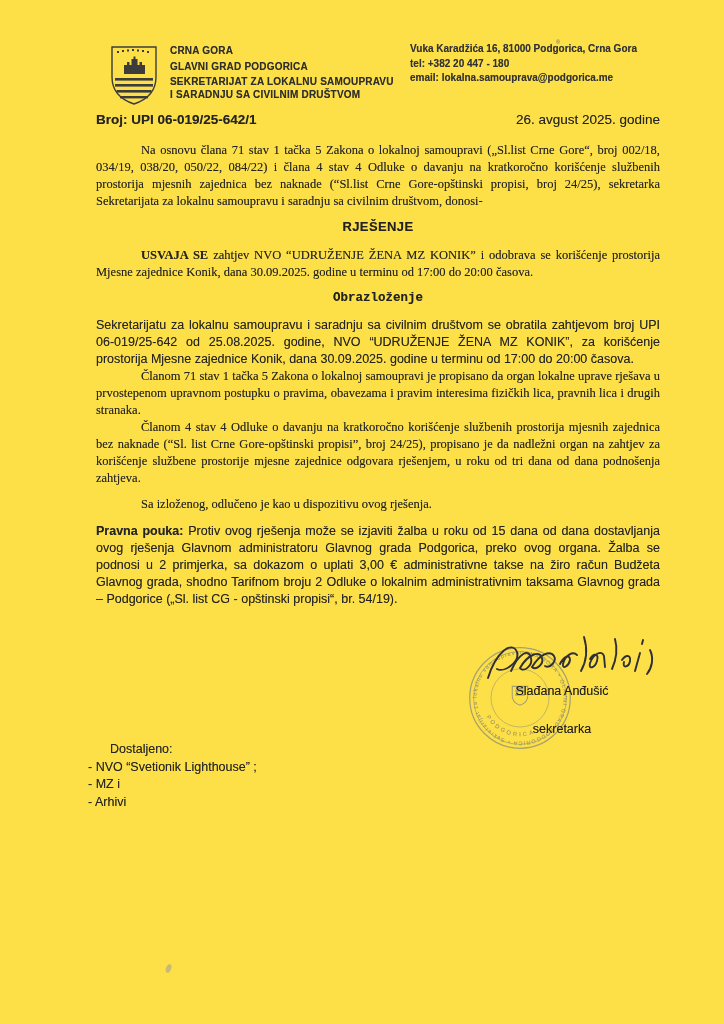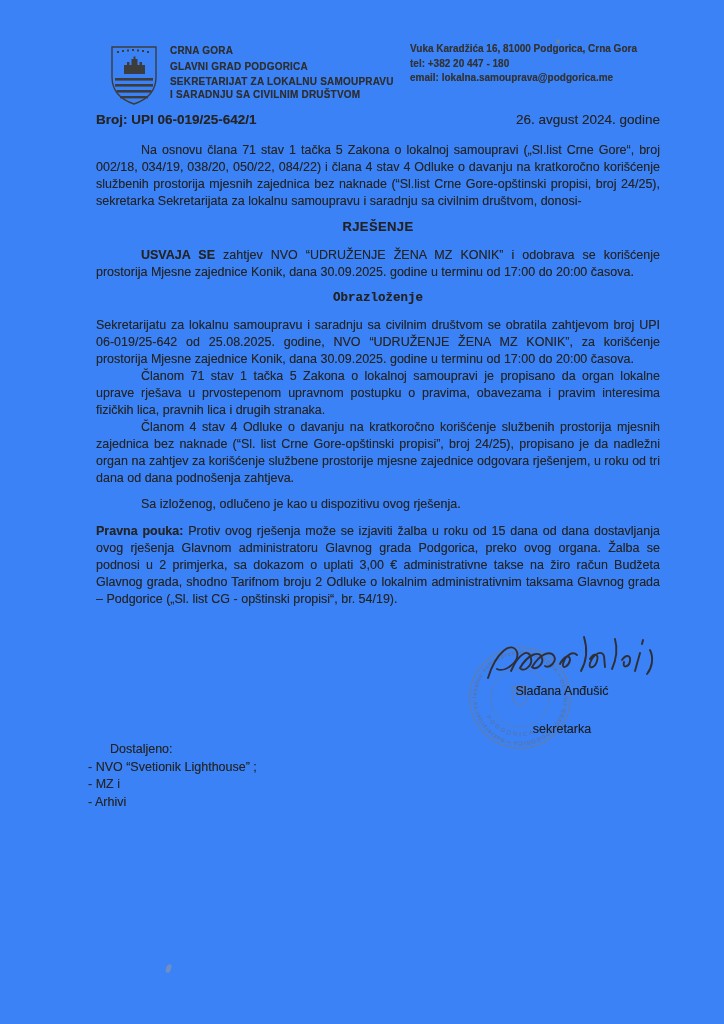--- a/index.html
+++ b/index.html
@@ -1,40 +1,40 @@
 <!DOCTYPE html>
 <html lang="sr"><head>
 <meta charset="utf-8">
 <style>
   html,body{margin:0;padding:0;background:#e8e8e8;}
   .page{
     position:relative;
     width:724px;height:1024px;
-    background:#3b82f6;
+    background:#fde047;
     font-family:"Liberation Sans", sans-serif;
     color:#262626;
     overflow:hidden;
     margin:0 auto;
     text-shadow:0 0 .4px rgba(40,40,40,.45);
   }
   .content{padding:40px 64px 0 96px;}
   
   .doc-header{display:flex;justify-content:space-between;align-items:flex-start;}
   .header-left{display:flex;align-items:flex-start;margin-left:12px;}
   .coat{width:52px;height:70px;flex:0 0 auto;}
   .org-block{margin-left:10px;padding-top:3px;font-size:10px;line-height:13px;font-weight:700;letter-spacing:.2px;color:#2e2e2e;}
   .org-block .l1,.org-block .l2{line-height:16px;}
   .header-right{width:250px;padding-top:2px;font-size:10px;line-height:14.5px;color:#333;font-weight:700;}
   .ref-row{display:flex;justify-content:space-between;align-items:baseline;margin-top:2px;}
   .doc-number{font-size:13.5px;font-weight:600;color:#242424;text-align:center;}
   .doc-date{font-size:13.5px;font-weight:500;color:#242424;}
   
   main{margin-top:15px;}
   main p{margin:0;font-size:12.5px;line-height:17px;text-align:justify;color:#242424;}
-  .indent{text-indent:45px;}
+  .indent{text-indent:45px;font-family:Liberation Serif, serif;}
   .heading{ text-align:center;font-size:13px;font-weight:700;letter-spacing:.4px;margin:9px 0 13px 0;color:#222;}
   .subheading{text-align:center;font-size:12.5px;font-weight:700;margin:10px 0 12px 0;color:#222;font-family:Liberation Mono, monospace;}
   .gap-top{margin-top:9px !important;}
   .legal{margin-top:10px !important;}
   .legal b{font-weight:700;}
   p b{font-weight:700;}
   
   .signature-area{position:absolute;left:444px;top:626px;width:236px;height:140px;}
   .stamp{position:absolute;left:18px;top:14px;width:116px;height:116px;opacity:.62;}
   .scribble{position:absolute;left:40px;top:2px;width:196px;height:66px;}
@@ -85,21 +85,21 @@
       </div>
       <div class="header-right">
         <div>Vuka Karadžića 16, 81000 Podgorica, Crna Gora</div>
         <div>tel: +382 20 447 - 180</div>
         <div>email: lokalna.samouprava@podgorica.me</div>
       </div>
     </header>
 
     <div class="ref-row">
       <span class="doc-number">Broj: UPI 06-019/25-642/1</span>
-      <span class="doc-date">26. avgust 2024. godine</span>
+      <span class="doc-date">26. avgust 2025. godine</span>
     </div>
 
     <main>
       <p class="indent">Na osnovu člana 71 stav 1 tačka 5 Zakona o lokalnoj samoupravi („Sl.list Crne Gore“, broj  002/18, 034/19, 038/20, 050/22, 084/22) i člana 4 stav 4  Odluke o davanju na kratkoročno korišćenje službenih prostorija mjesnih zajednica bez naknade (“Sl.list Crne Gore-opštinski propisi, broj 24/25), sekretarka Sekretarijata za lokalnu samoupravu i saradnju sa civilnim društvom, donosi-</p>
 
       <div class="heading">RJEŠENJE</div>
 
       <p class="indent"><b>USVAJA SE</b><span> zahtjev NVO “UDRUŽENJE ŽENA MZ KONIK”  i odobrava se korišćenje prostorija Mjesne zajednice Konik, dana 30.09.2025. godine u terminu od 17:00 do 20:00 časova.</span></p>
 
       <div class="subheading">Obrazloženje</div>

